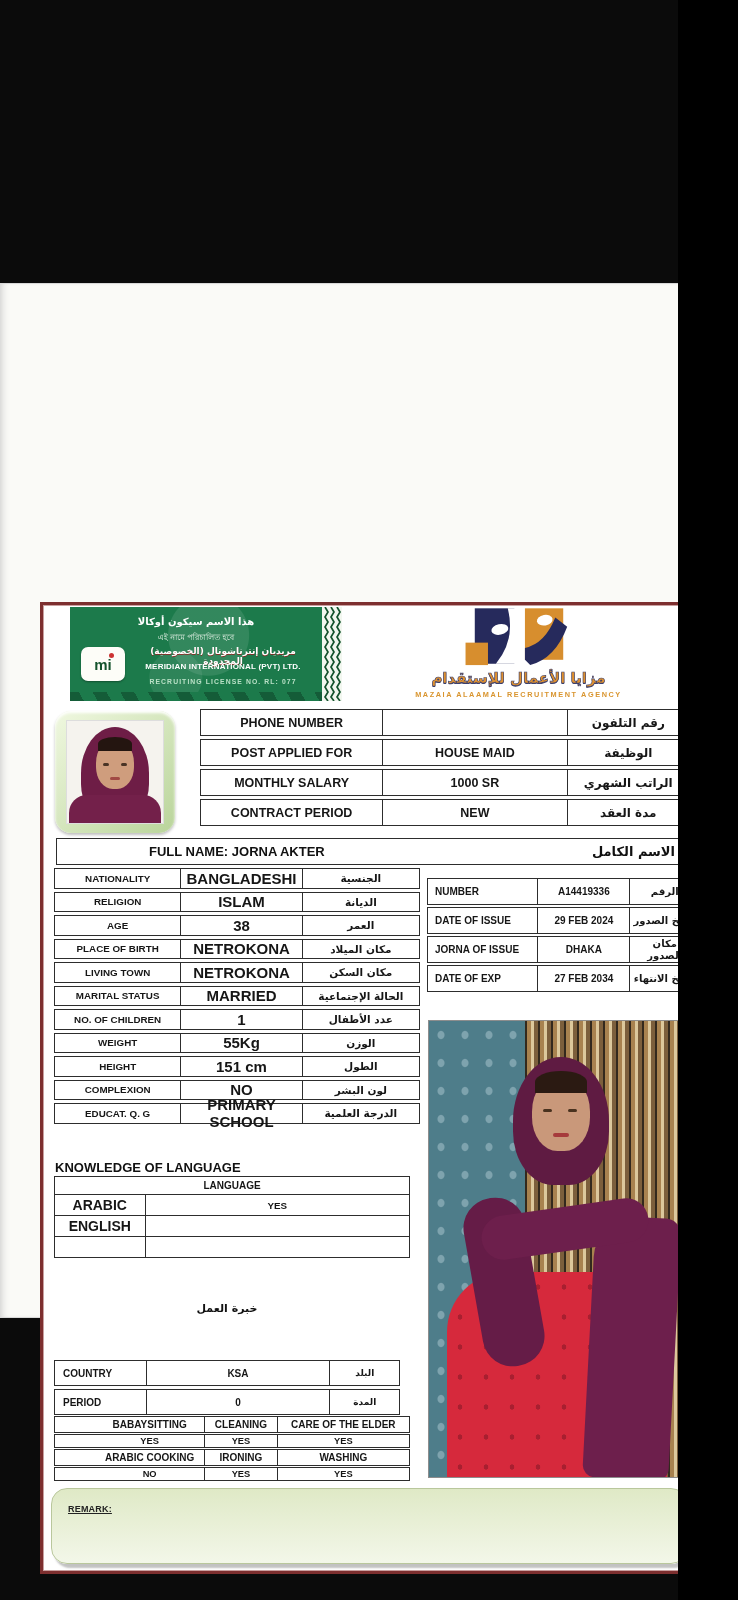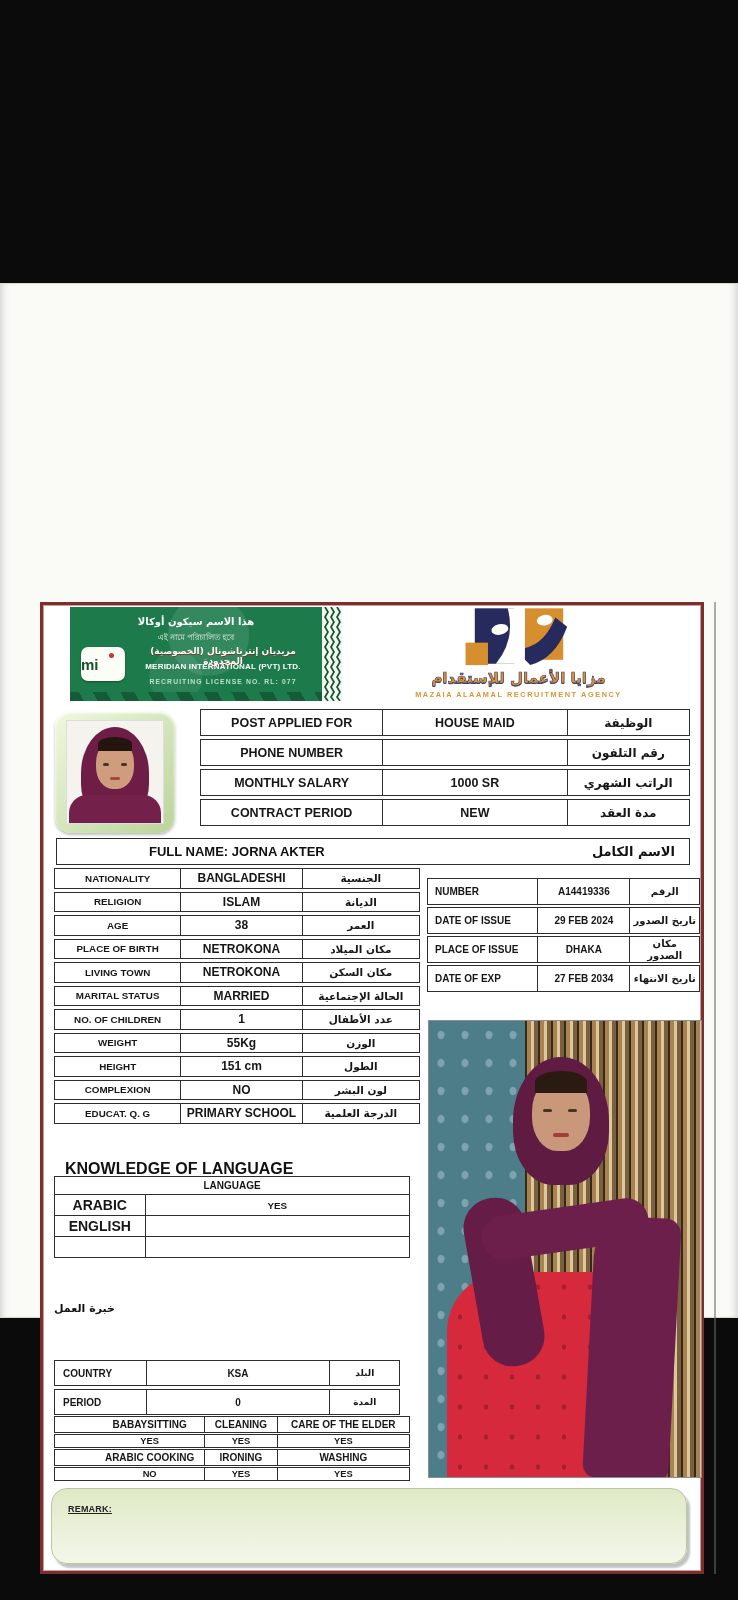--- a/index.html
+++ b/index.html
@@ -1,16 +1,16 @@
 <!DOCTYPE html>
 <html><head>
 <meta charset="utf-8">
 <style>
   html,body{margin:0;padding:0;background:#000;}
-  #screen{position:relative;width:738px;height:1600px;background:#be185d;overflow:hidden;
+  #screen{position:relative;width:678px;height:1600px;background:#be185d;overflow:hidden;
           font-family:"Liberation Sans",sans-serif;text-decoration:underline;}
   .bar{position:absolute;left:0;width:738px;background:#0b0b0b;}
   #page{position:absolute;left:0;top:283px;width:738px;height:1033px;background:#fafaf7;
         border-top:1px solid #d8d8d8;border-bottom:1px solid #d8d8d8;
         box-shadow:inset 8px 0 10px -8px #bbb, inset -8px 0 10px -8px #bbb;}
   #scan-line{position:absolute;left:714px;top:318px;width:2px;height:972px;background:#6a6a6a;opacity:.55;}
 
   
   #doc{position:absolute;left:40px;top:318px;width:658px;height:966px;background:#fff;
        border:3px solid #7d2f2f;box-shadow:0 0 0 1px #c9a0a0 inset;}
@@ -20,21 +20,21 @@
   #green-box::before{content:"";position:absolute;inset:0;
        background:radial-gradient(circle 40px at 55% 30%,rgba(255,255,255,.10) 0 40px,transparent 41px),
                   radial-gradient(circle 26px at 42% 75%,rgba(255,255,255,.08) 0 26px,transparent 27px);}
   #green-box::after{content:"";position:absolute;left:0;bottom:0;width:100%;height:9px;
        background:repeating-linear-gradient(60deg,#145c38 0 12px,#1c7a4b 12px 24px);}
   .gb-arabic{position:absolute;top:9px;left:0;width:100%;text-align:center;color:#fff;
        font-family:"DejaVu Sans",sans-serif;font-size:10px;font-weight:bold;direction:rtl;}
   .gb-bengali{position:absolute;top:24px;left:0;width:100%;text-align:center;color:#dcead e0;
        color:#dfeee2;font-size:8px;filter:blur(.3px);}
   #mi-logo{position:absolute;left:11px;top:40px;width:44px;height:34px;background:#fdfdf8;border-radius:7px;
-       display:flex;align-items:center;box-shadow:0 1px 2px rgba(0,0,0,.35);}
+       display:flex;align-items:center;justify-content:center;box-shadow:0 1px 2px rgba(0,0,0,.35);}
   #mi-logo .mi-text{font-weight:bold;font-size:15px;color:#14532d;letter-spacing:0;line-height:1;}
   #mi-logo .mi-dot{position:absolute;top:6px;right:11px;width:5px;height:5px;border-radius:50%;background:#c33;}
   .gb-company-ar{position:absolute;top:39px;left:60px;width:186px;text-align:center;color:#fff;
        font-family:"DejaVu Sans",sans-serif;font-size:9px;font-weight:bold;direction:rtl;
        text-shadow:0 1px 0 rgba(150,30,30,.8);}
   .gb-company-en{position:absolute;top:55px;left:60px;width:186px;text-align:center;color:#fff;
        font-size:8px;font-weight:bold;letter-spacing:.2px;}
   .gb-license{position:absolute;top:71px;left:60px;width:186px;text-align:center;color:#b9e0c6;
        font-size:6.8px;font-weight:bold;letter-spacing:1.1px;}
   #zigzag{position:absolute;left:279px;top:2px;width:20px;height:94px;background:#f2f7ef;}
@@ -76,21 +76,21 @@
   
   #fullname-row{position:absolute;left:13px;top:233px;width:634px;height:27px;border:1.5px solid #2d2d2d;
        display:flex;align-items:center;justify-content:space-between;box-sizing:border-box;background:#fff;}
   #fullname-row .fn-en{padding-left:92px;font-weight:bold;font-size:13px;color:#111;}
   #fullname-row .fn-ar{padding-right:14px;font-weight:bold;font-size:13px;color:#111;}
 
   
   #bio-table{position:absolute;left:11px;top:263px;width:366px;}
   #bio-table .t-row{height:20.5px;margin-bottom:3px;}
   #bio-table .c1{width:126px;font-size:9.8px;}
-  #bio-table .c2{width:122px;font-size:12px;}
+  #bio-table .c2{width:122px;font-size:15px;}
   #bio-table .c3{width:118px;font-size:10.5px;}
 
   
   #pp-table{position:absolute;left:384px;top:273px;width:273px;}
   #pp-table .t-row{height:27px;margin-bottom:2px;}
   #pp-table .c1{width:110px;font-size:10px;justify-content:flex-start;padding-left:7px;}
   #pp-table .c2{width:93px;font-size:10px;}
   #pp-table .c3{width:70px;font-size:10px;line-height:1.15;padding:0 3px;}
 
   
@@ -111,30 +111,30 @@
        border-radius:30px;transform:rotate(-10deg);}
   .bp-hijab{position:absolute;left:84px;top:36px;width:96px;height:128px;background:#5f1b42;
        border-radius:50% 50% 42% 42%;}
   .bp-face{position:absolute;left:103px;top:54px;width:58px;height:76px;background:#c9987a;
        border-radius:48% 48% 44% 44%;}
   .bp-hair{position:absolute;left:106px;top:50px;width:52px;height:22px;background:#2b1a12;border-radius:50% 50% 0 0;}
   .bp-eye{position:absolute;top:88px;width:9px;height:3px;background:#49321f;border-radius:2px;}
   .bp-lips{position:absolute;left:124px;top:112px;width:16px;height:4px;background:#a63b3c;border-radius:2px;}
 
   
-  #lang-heading{position:absolute;left:22px;top:555px;font-weight:bold;font-size:16px;color:#111;}
+  #lang-heading{position:absolute;left:12px;top:555px;font-weight:bold;font-size:13px;color:#111;}
   #lang-table{position:absolute;left:11px;top:571px;width:356px;}
   #lang-table .t-row{margin-bottom:0;}
   #lang-table .hdr{height:19px;font-size:10px;}
   #lang-table .r{height:21px;border-top:none;}
   #lang-table .c1{width:90px;font-size:14px;}
   #lang-table .c2{width:266px;font-size:9.8px;}
 
   
-  #exp-title{position:absolute;left:11px;top:697px;width:346px;text-align:left;font-weight:bold;
+  #exp-title{position:absolute;left:11px;top:697px;width:346px;text-align:center;font-weight:bold;
        font-size:11px;color:#111;}
   #exp-table{position:absolute;left:11px;top:755px;width:346px;}
   #exp-table .t-row{height:26px;margin-bottom:3px;}
   #exp-table .c1{width:91px;font-size:10px;justify-content:flex-start;padding-left:8px;}
   #exp-table .c2{width:185px;font-size:10px;}
   #exp-table .c3{width:70px;font-size:9px;}
 
   
   #skills-table{position:absolute;left:11px;top:811px;width:356px;}
   #skills-table .t-row{margin-bottom:1px;padding-left:40px;}
@@ -205,30 +205,30 @@
             <div class="pp-hair" style="left:2px;top:-2px;"></div>
             <div class="pp-eye" style="left:7px;"></div>
             <div class="pp-eye" style="right:7px;"></div>
             <div class="pp-lips"></div>
           </div>
         </div>
       </div>
 
       <div id="app-table">
         <div class="t-row">
+          <div class="t-cell c1">PHONE NUMBER</div>
+          <div class="t-cell c2"></div>
+          <div class="t-cell c3 ar">رقم التلفون</div>
+        </div>
+        <div class="t-row">
           <div class="t-cell c1">POST APPLIED FOR</div>
           <div class="t-cell c2">HOUSE MAID</div>
           <div class="t-cell c3 ar">الوظيفة</div>
         </div>
         <div class="t-row">
-          <div class="t-cell c1">PHONE NUMBER</div>
-          <div class="t-cell c2"></div>
-          <div class="t-cell c3 ar">رقم التلفون</div>
-        </div>
-        <div class="t-row">
           <div class="t-cell c1">MONTHLY SALARY</div>
           <div class="t-cell c2">1000 SR</div>
           <div class="t-cell c3 ar">الراتب الشهري</div>
         </div>
         <div class="t-row">
           <div class="t-cell c1">CONTRACT PERIOD</div>
           <div class="t-cell c2">NEW</div>
           <div class="t-cell c3 ar">مدة العقد</div>
         </div>
       </div>
@@ -301,21 +301,21 @@
           <div class="t-cell c1">NUMBER</div>
           <div class="t-cell c2">A14419336</div>
           <div class="t-cell c3 ar">الرقم</div>
         </div>
         <div class="t-row">
           <div class="t-cell c1">DATE OF ISSUE</div>
           <div class="t-cell c2">29 FEB 2024</div>
           <div class="t-cell c3 ar">تاريخ الصدور</div>
         </div>
         <div class="t-row">
-          <div class="t-cell c1">PLACE OF ISSUE</div>
+          <div class="t-cell c1">JORNA OF ISSUE</div>
           <div class="t-cell c2">DHAKA</div>
           <div class="t-cell c3 ar">مكان الصدور</div>
         </div>
         <div class="t-row">
           <div class="t-cell c1">DATE OF EXP</div>
           <div class="t-cell c2">27 FEB 2034</div>
           <div class="t-cell c3 ar">تاريخ الانتهاء</div>
         </div>
       </div>
 

